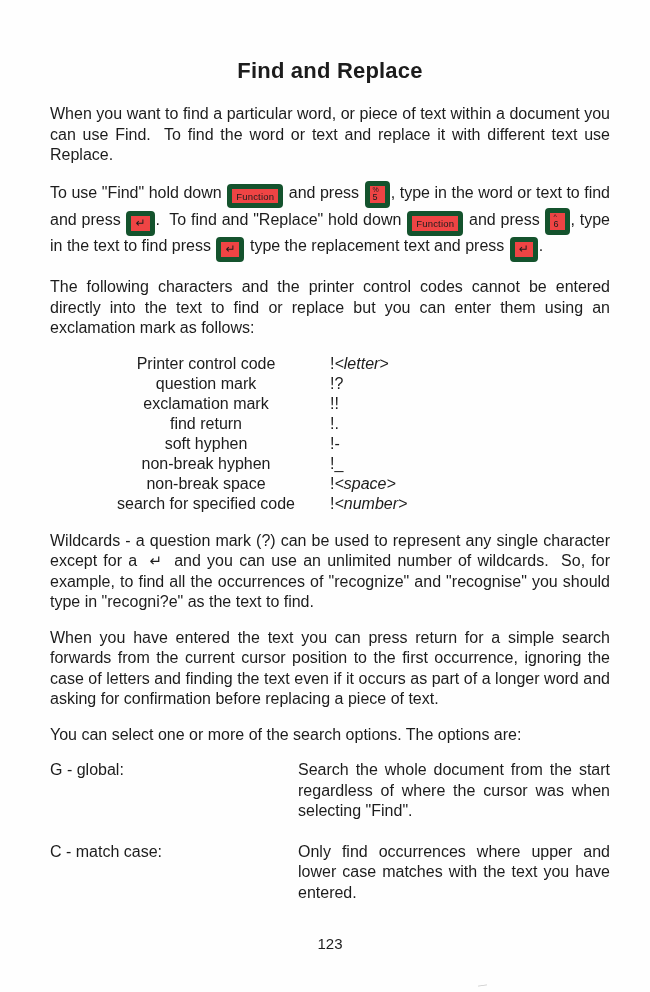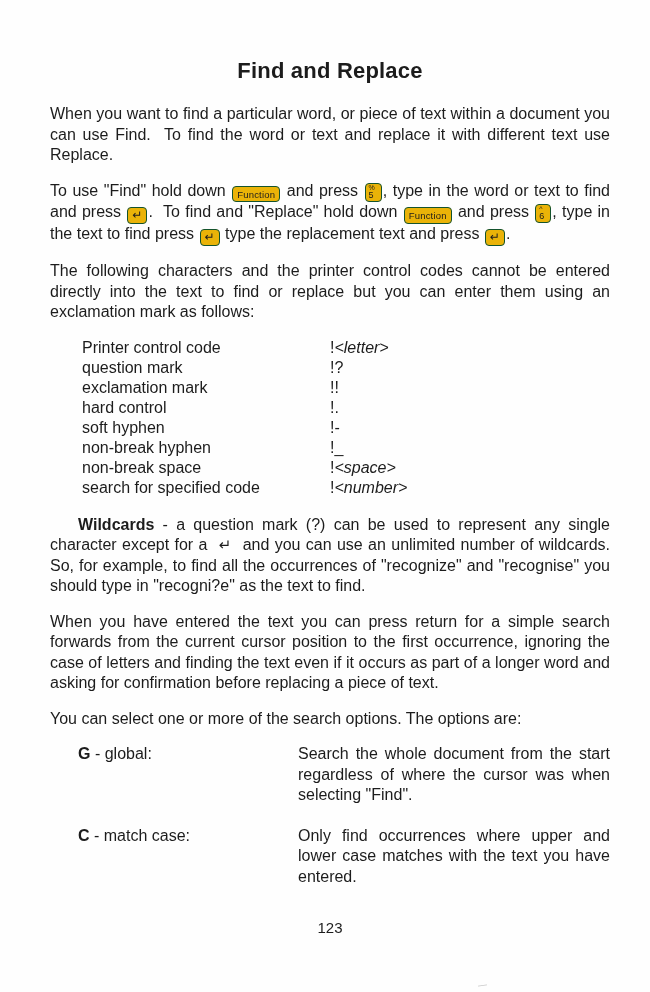--- a/index.html
+++ b/index.html
@@ -25,29 +25,29 @@
     text-align: center;
   }
   .para {
     font-size: 16px;
     line-height: 20.5px;
     text-align: justify;
     white-space: pre-wrap;
     margin: 0 0 15px 0;
     width: 560px;
   }
-  .bold { font-weight: bold; margin-left: 28px; }
+  .bold { font-weight: normal; }
   
   .key {
     display: inline-block;
-    border: 1px solid #14532d;
+    border: 5px solid #14532d;
     border-radius: 4px;
     vertical-align: -2px;
     line-height: 1;
-    background: #eab308;
+    background: #ef4444;
     margin: 0 1px;
   }
   .key-function {
     font-size: 9.5px;
     padding: 3px 4px 2px 4px;
     letter-spacing: 0.2px;
   }
   .key-five, .key-six {
     padding: 1px 6px 1px 3px;
   }
@@ -69,21 +69,21 @@
     font-size: 15px;
     padding: 0 6px;
   }
   
   .char-table {
     margin: 0 0 17px 32px;
     font-size: 16px;
     line-height: 20px;
   }
   .trow { display: flex; }
-  .tname { width: 248px; }
+  .tname { width: 248px; text-align: center; }
   .tcode i { }
   
   .option {
     display: flex;
     width: 560px;
     font-size: 16px;
     line-height: 20.5px;
     margin-bottom: 20px;
     gap: 43px;
   }
@@ -122,21 +122,21 @@
     </div>
     <div class="trow">
       <span class="tname">question mark</span>
       <span class="tcode"><span>!?</span><i></i></span>
     </div>
     <div class="trow">
       <span class="tname">exclamation mark</span>
       <span class="tcode"><span>!!</span><i></i></span>
     </div>
     <div class="trow">
-      <span class="tname">hard control</span>
+      <span class="tname">find return</span>
       <span class="tcode"><span>!.</span><i></i></span>
     </div>
     <div class="trow">
       <span class="tname">soft hyphen</span>
       <span class="tcode"><span>!-</span><i></i></span>
     </div>
     <div class="trow">
       <span class="tname">non-break hyphen</span>
       <span class="tcode"><span>!_</span><i></i></span>
     </div>

